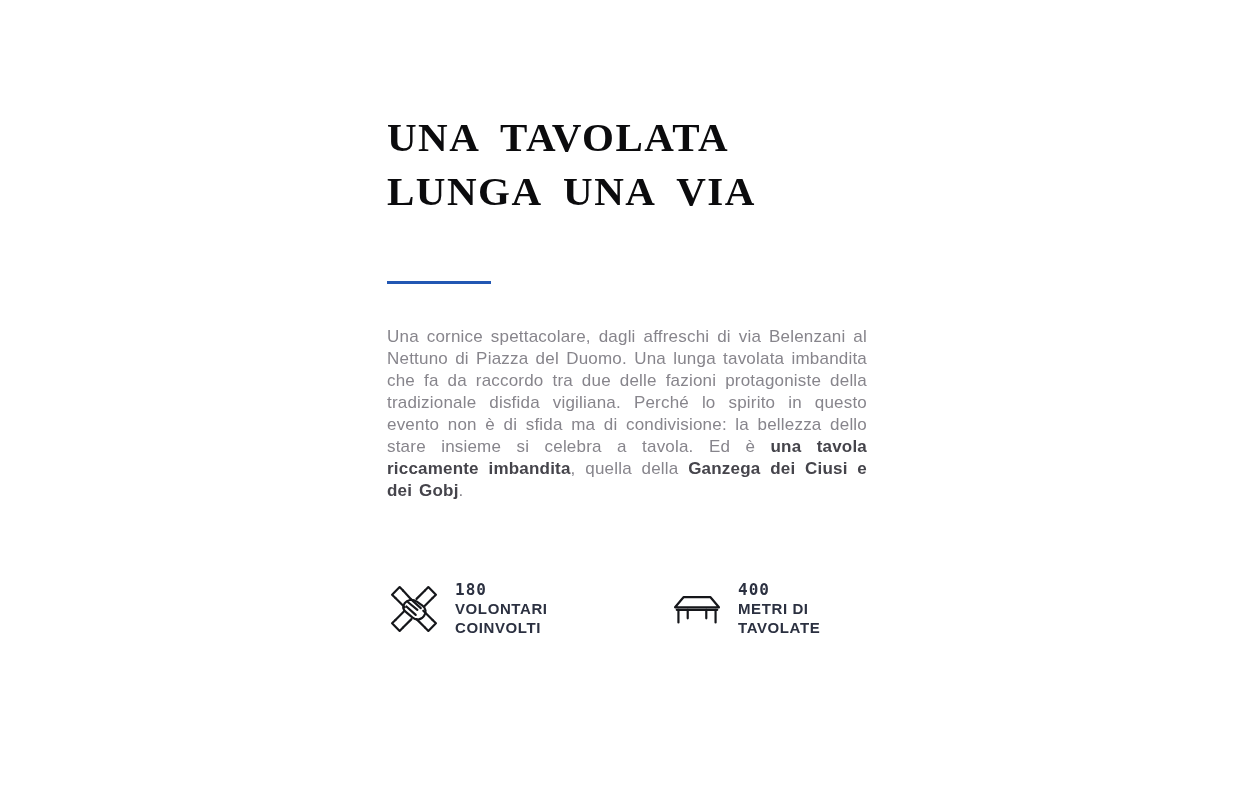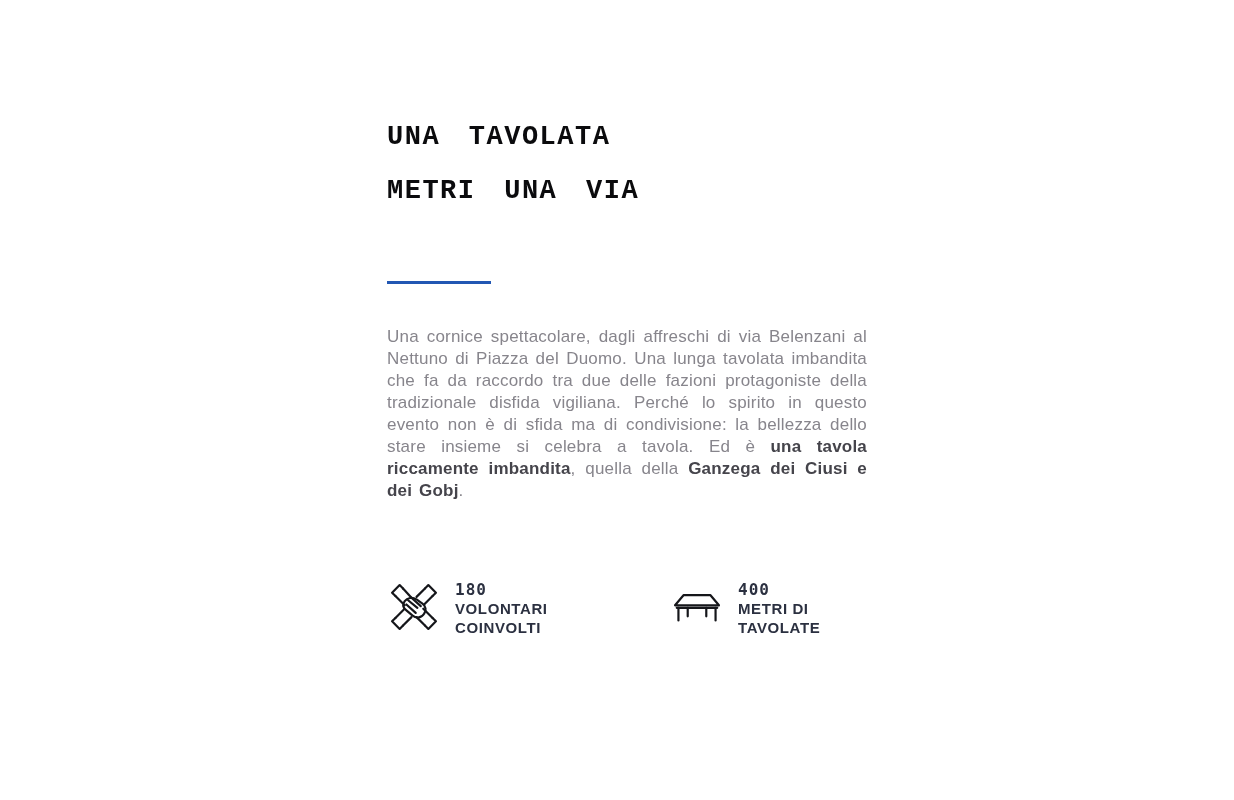--- a/index.html
+++ b/index.html
@@ -15,27 +15,27 @@
     overflow: hidden;
   }
   .content {
     position: absolute;
     left: 387px;
     top: 0;
     width: 520px;
   }
   h1.title {
     margin: 110px 0 0 0;
-    font-size: 27px;
+    font-size: 41px;
     line-height: 54px;
     font-weight: 700;
     color: #0b0b0d;
     letter-spacing: 1.5px;
     word-spacing: 11px;
-    font-family: Liberation Mono, monospace;
+    font-family: Liberation Serif, serif;
   }
   .divider {
     margin-top: 63px;
     width: 104px;
     height: 3px;
     background: #2257b3;
   }
   p.intro {
     margin: 42px 15px 0 0;
     width: 480px;
@@ -52,20 +52,21 @@
   }
   .stats {
     margin-top: 78px;
     display: grid;
     grid-template-columns: 283px auto;
     row-gap: 26px;
     align-items: center;
   }
   .stat {
     display: flex;
+    align-items: center;
   }
   .stat .icon {
     flex: 0 0 auto;
     width: 54px;
     height: 54px;
     display: block;
   }
   .stat .icon svg {
     width: 54px;
     height: 54px;
@@ -96,21 +97,21 @@
     fill: none;
     stroke-linecap: round;
     stroke-linejoin: round;
   }
 </style>
 </head>
 <body>
 
 <main class="content">
 
-  <h1 class="title"><span>UNA TAVOLATA</span><br><span>METRI UNA VIA</span></h1>
+  <h1 class="title"><span>UNA TAVOLATA</span><br><span>LUNGA UNA VIA</span></h1>
 
   <div class="divider"></div>
 
   <p class="intro"><span>Una cornice spettacolare, dagli affreschi di via Belenzani al Nettuno di Piazza del Duomo. Una lunga tavolata imbandita che fa da raccordo tra due delle fazioni protagoniste della tradizionale disfida vigiliana. Perché lo spirito in questo evento non è di sfida ma di condivisione: la bellezza dello stare insieme si celebra a tavola. Ed è </span><strong>una tavola riccamente imbandita</strong><span>, quella della </span><strong>Ganzega dei Ciusi e dei Gobj</strong><span>.</span></p>
 
   <section class="stats">
 
     <div class="stat">
       <span class="icon">
         <svg viewBox="0 0 64 64" class="ico" xmlns="http://www.w3.org/2000/svg">

